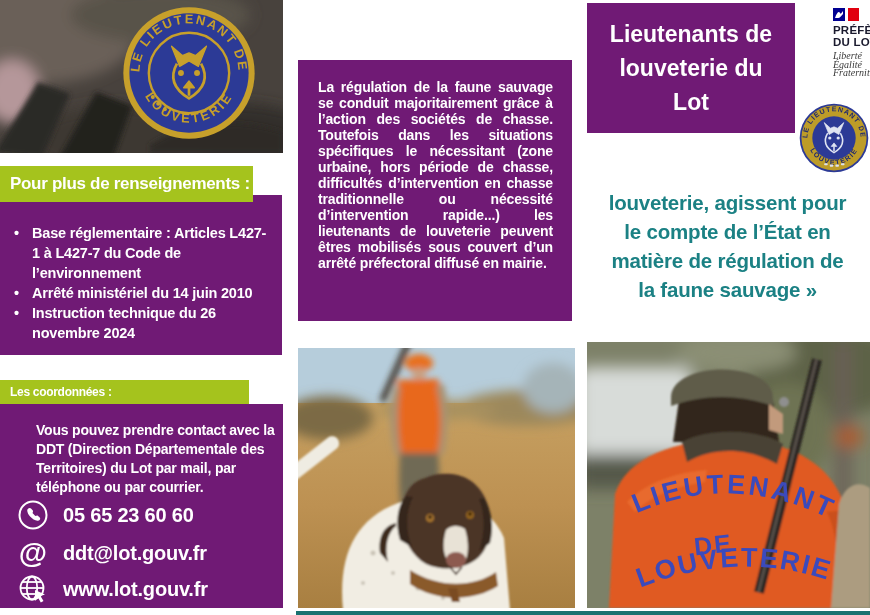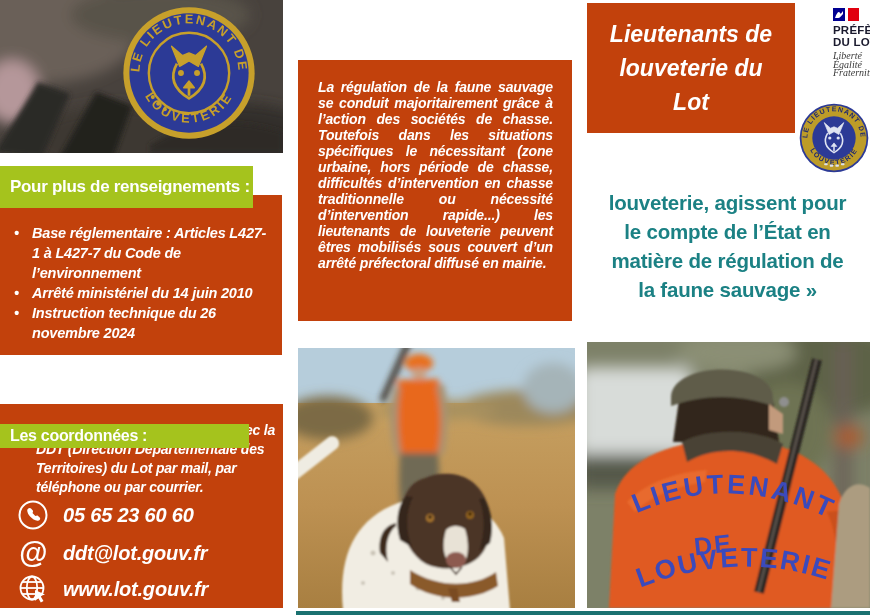--- a/index.html
+++ b/index.html
@@ -3,25 +3,25 @@
 <meta charset="utf-8">
 <style>
   html,body{margin:0;padding:0;background:#fff;}
   .canvas{position:relative;width:870px;height:615px;background:#ffffff;
           font-family:"Liberation Sans",sans-serif;overflow:hidden;}
   .abs{position:absolute;}
 
   
   .green-bar{background:#a5c31d;color:#fff;font-weight:bold;display:flex;
              align-items:center;padding-left:10px;box-sizing:border-box;z-index:3;}
-  #bar-info{left:0;top:166px;width:253px;height:42px;font-size:17px;letter-spacing:-0.3px;}
-  #bar-contact{left:0;top:380px;width:249px;height:24px;font-size:16px;letter-spacing:-0.3px;margin-top:44px;}
-
-  
-  .teal{background:#c2410c;color:#fff;font-weight:bold;box-sizing:border-box;font-style:italic;}
+  #bar-info{left:0;top:166px;width:253px;height:36px;font-size:17px;letter-spacing:-0.3px;}
+  #bar-contact{left:0;top:380px;width:249px;height:24px;font-size:12px;letter-spacing:-0.3px;}
+
+  
+  .teal{background:#701a75;color:#fff;font-weight:bold;box-sizing:border-box;}
   #box-info{left:0;top:195px;width:282px;height:160px;z-index:1;padding:28px 8px 0 14px;}
   .bullet-row{display:flex;font-size:14.5px;line-height:20px;letter-spacing:-0.2px;}
   .bullet-dot{width:18px;flex:none;}
   #box-contact{left:0;top:404px;width:283px;height:204px;z-index:1;}
   #contact-intro{position:absolute;left:18px;top:17px;width:250px;
                  font-size:14px;line-height:19px;letter-spacing:-0.2px;margin-left:18px;}
   .contact-row{position:absolute;left:18px;display:flex;align-items:center;height:30px;}
   .c-icon{width:30px;height:30px;flex:none;display:flex;align-items:center;justify-content:center;}
   .c-text{margin-left:15px;font-size:20px;letter-spacing:-0.2px;}
   #row-phone{top:96px;} #row-mail{top:134px;} #row-web{top:170px;}

